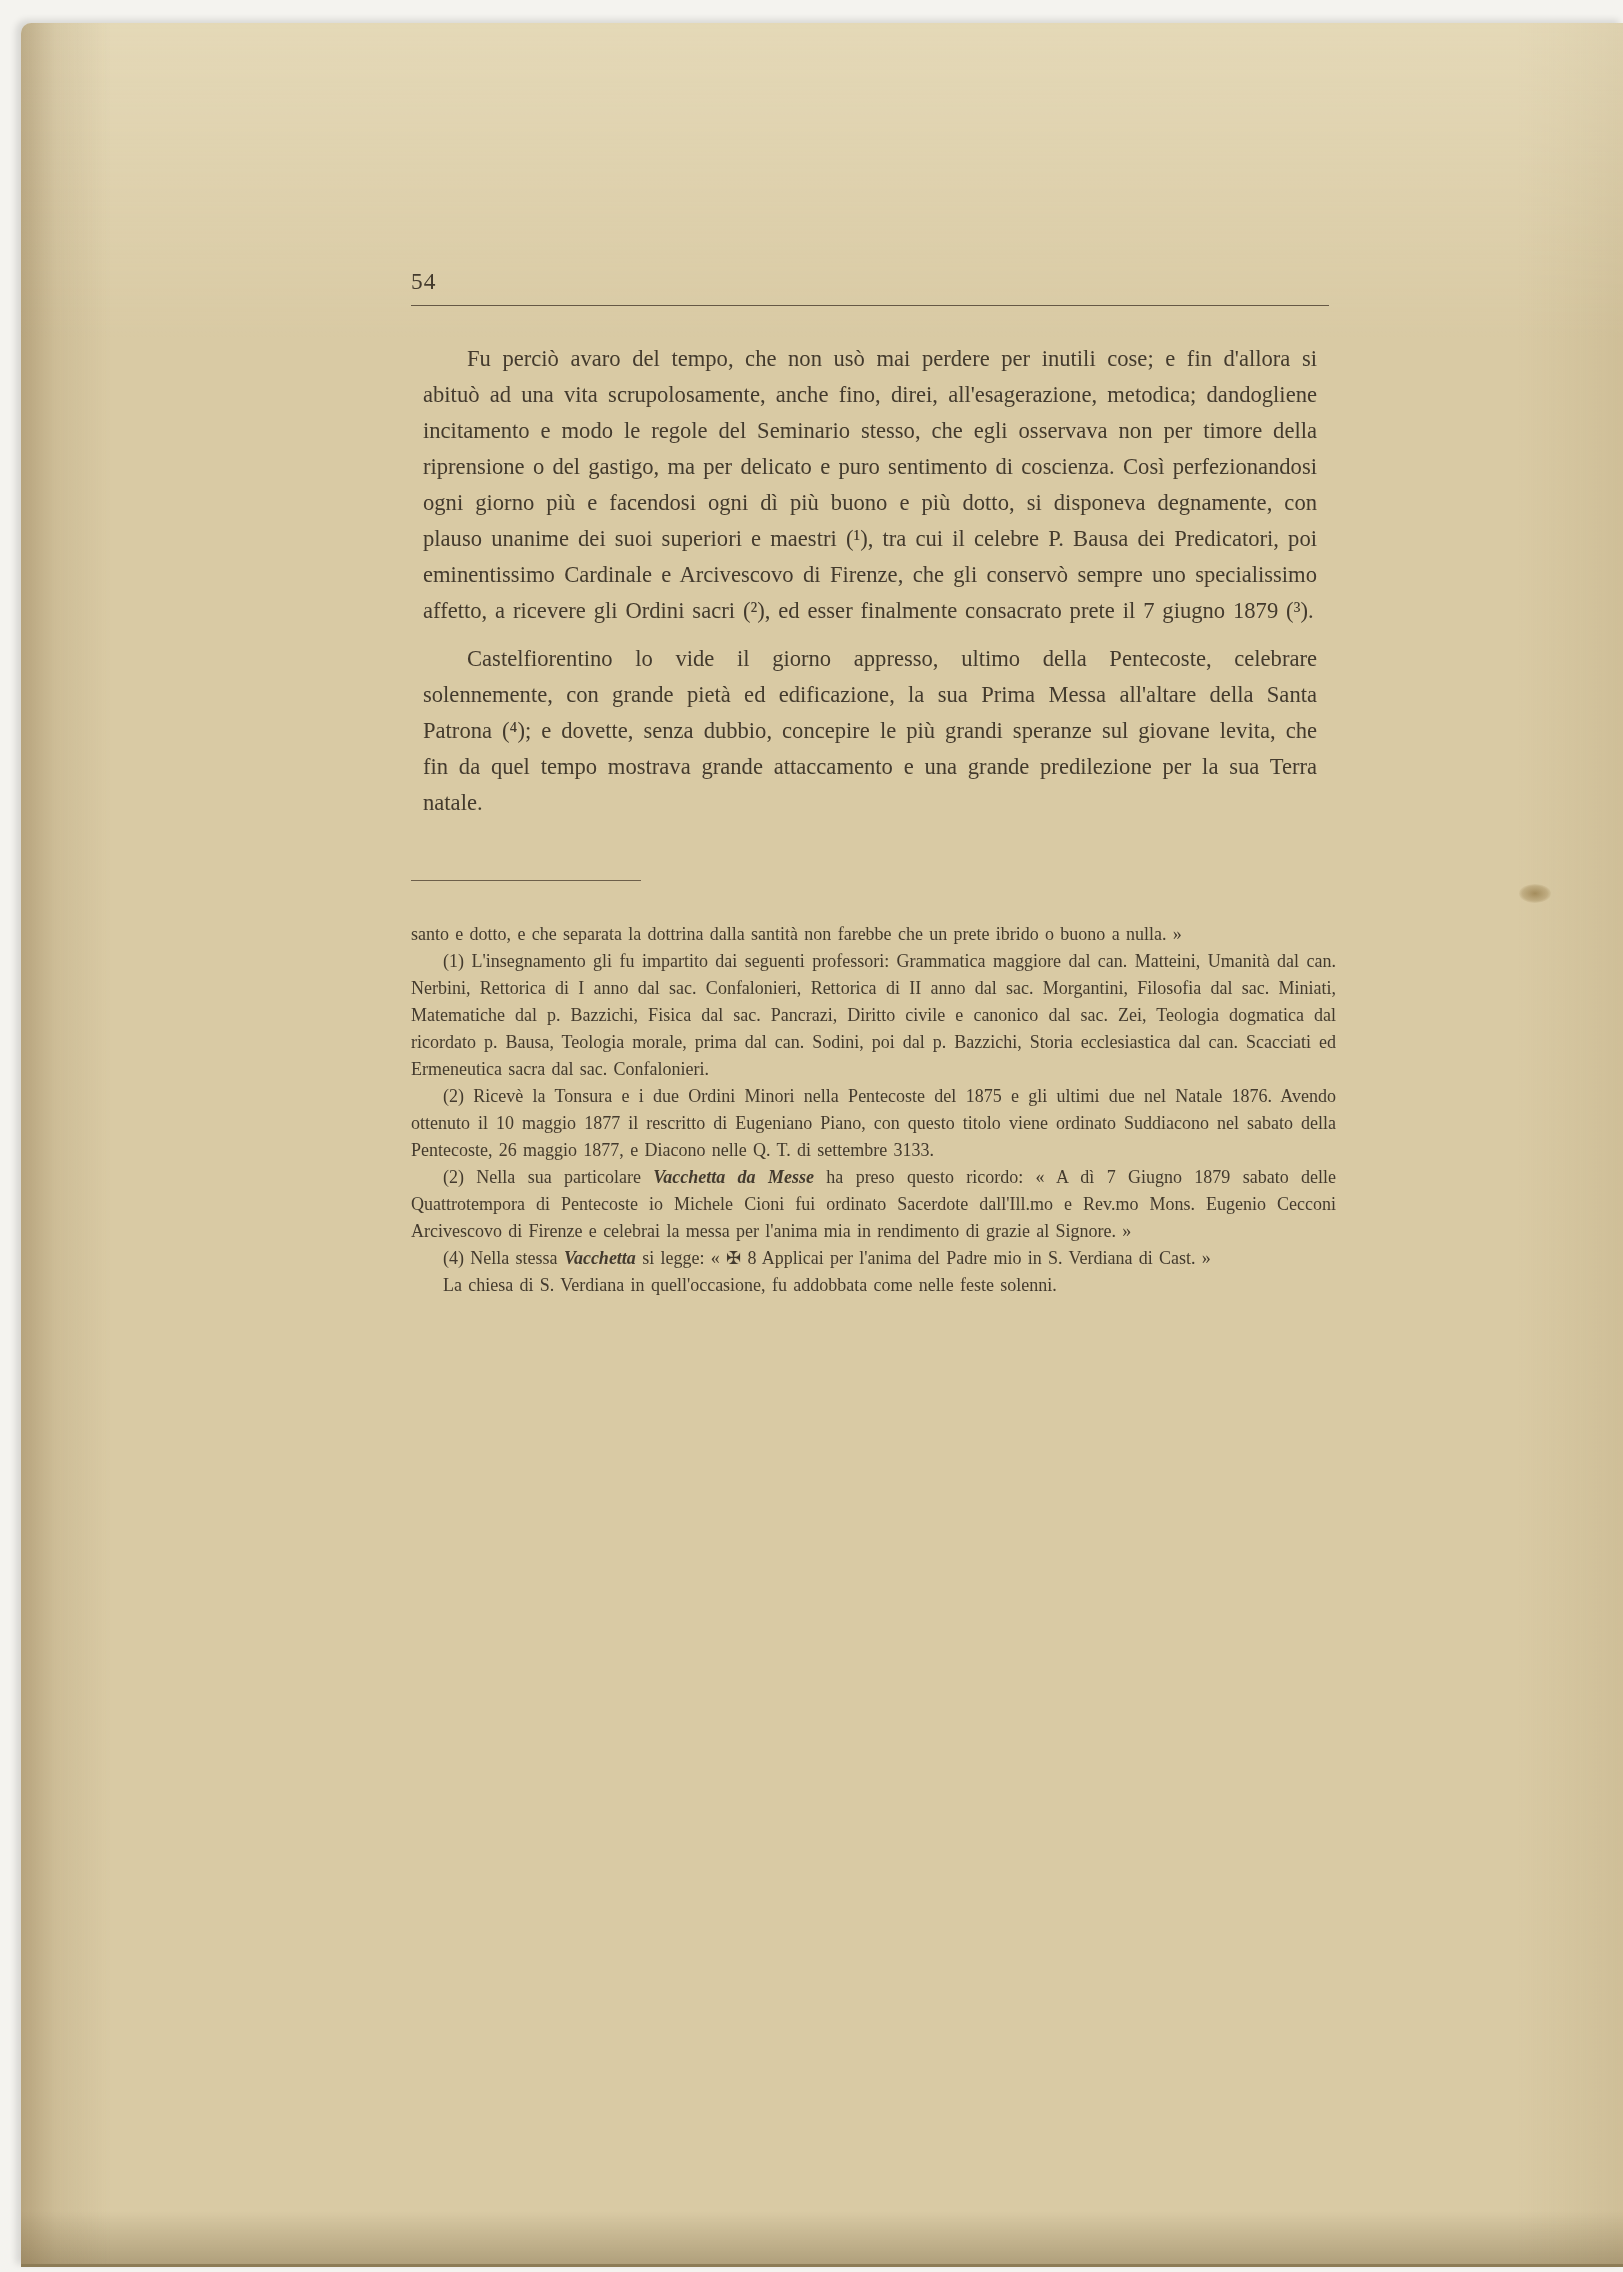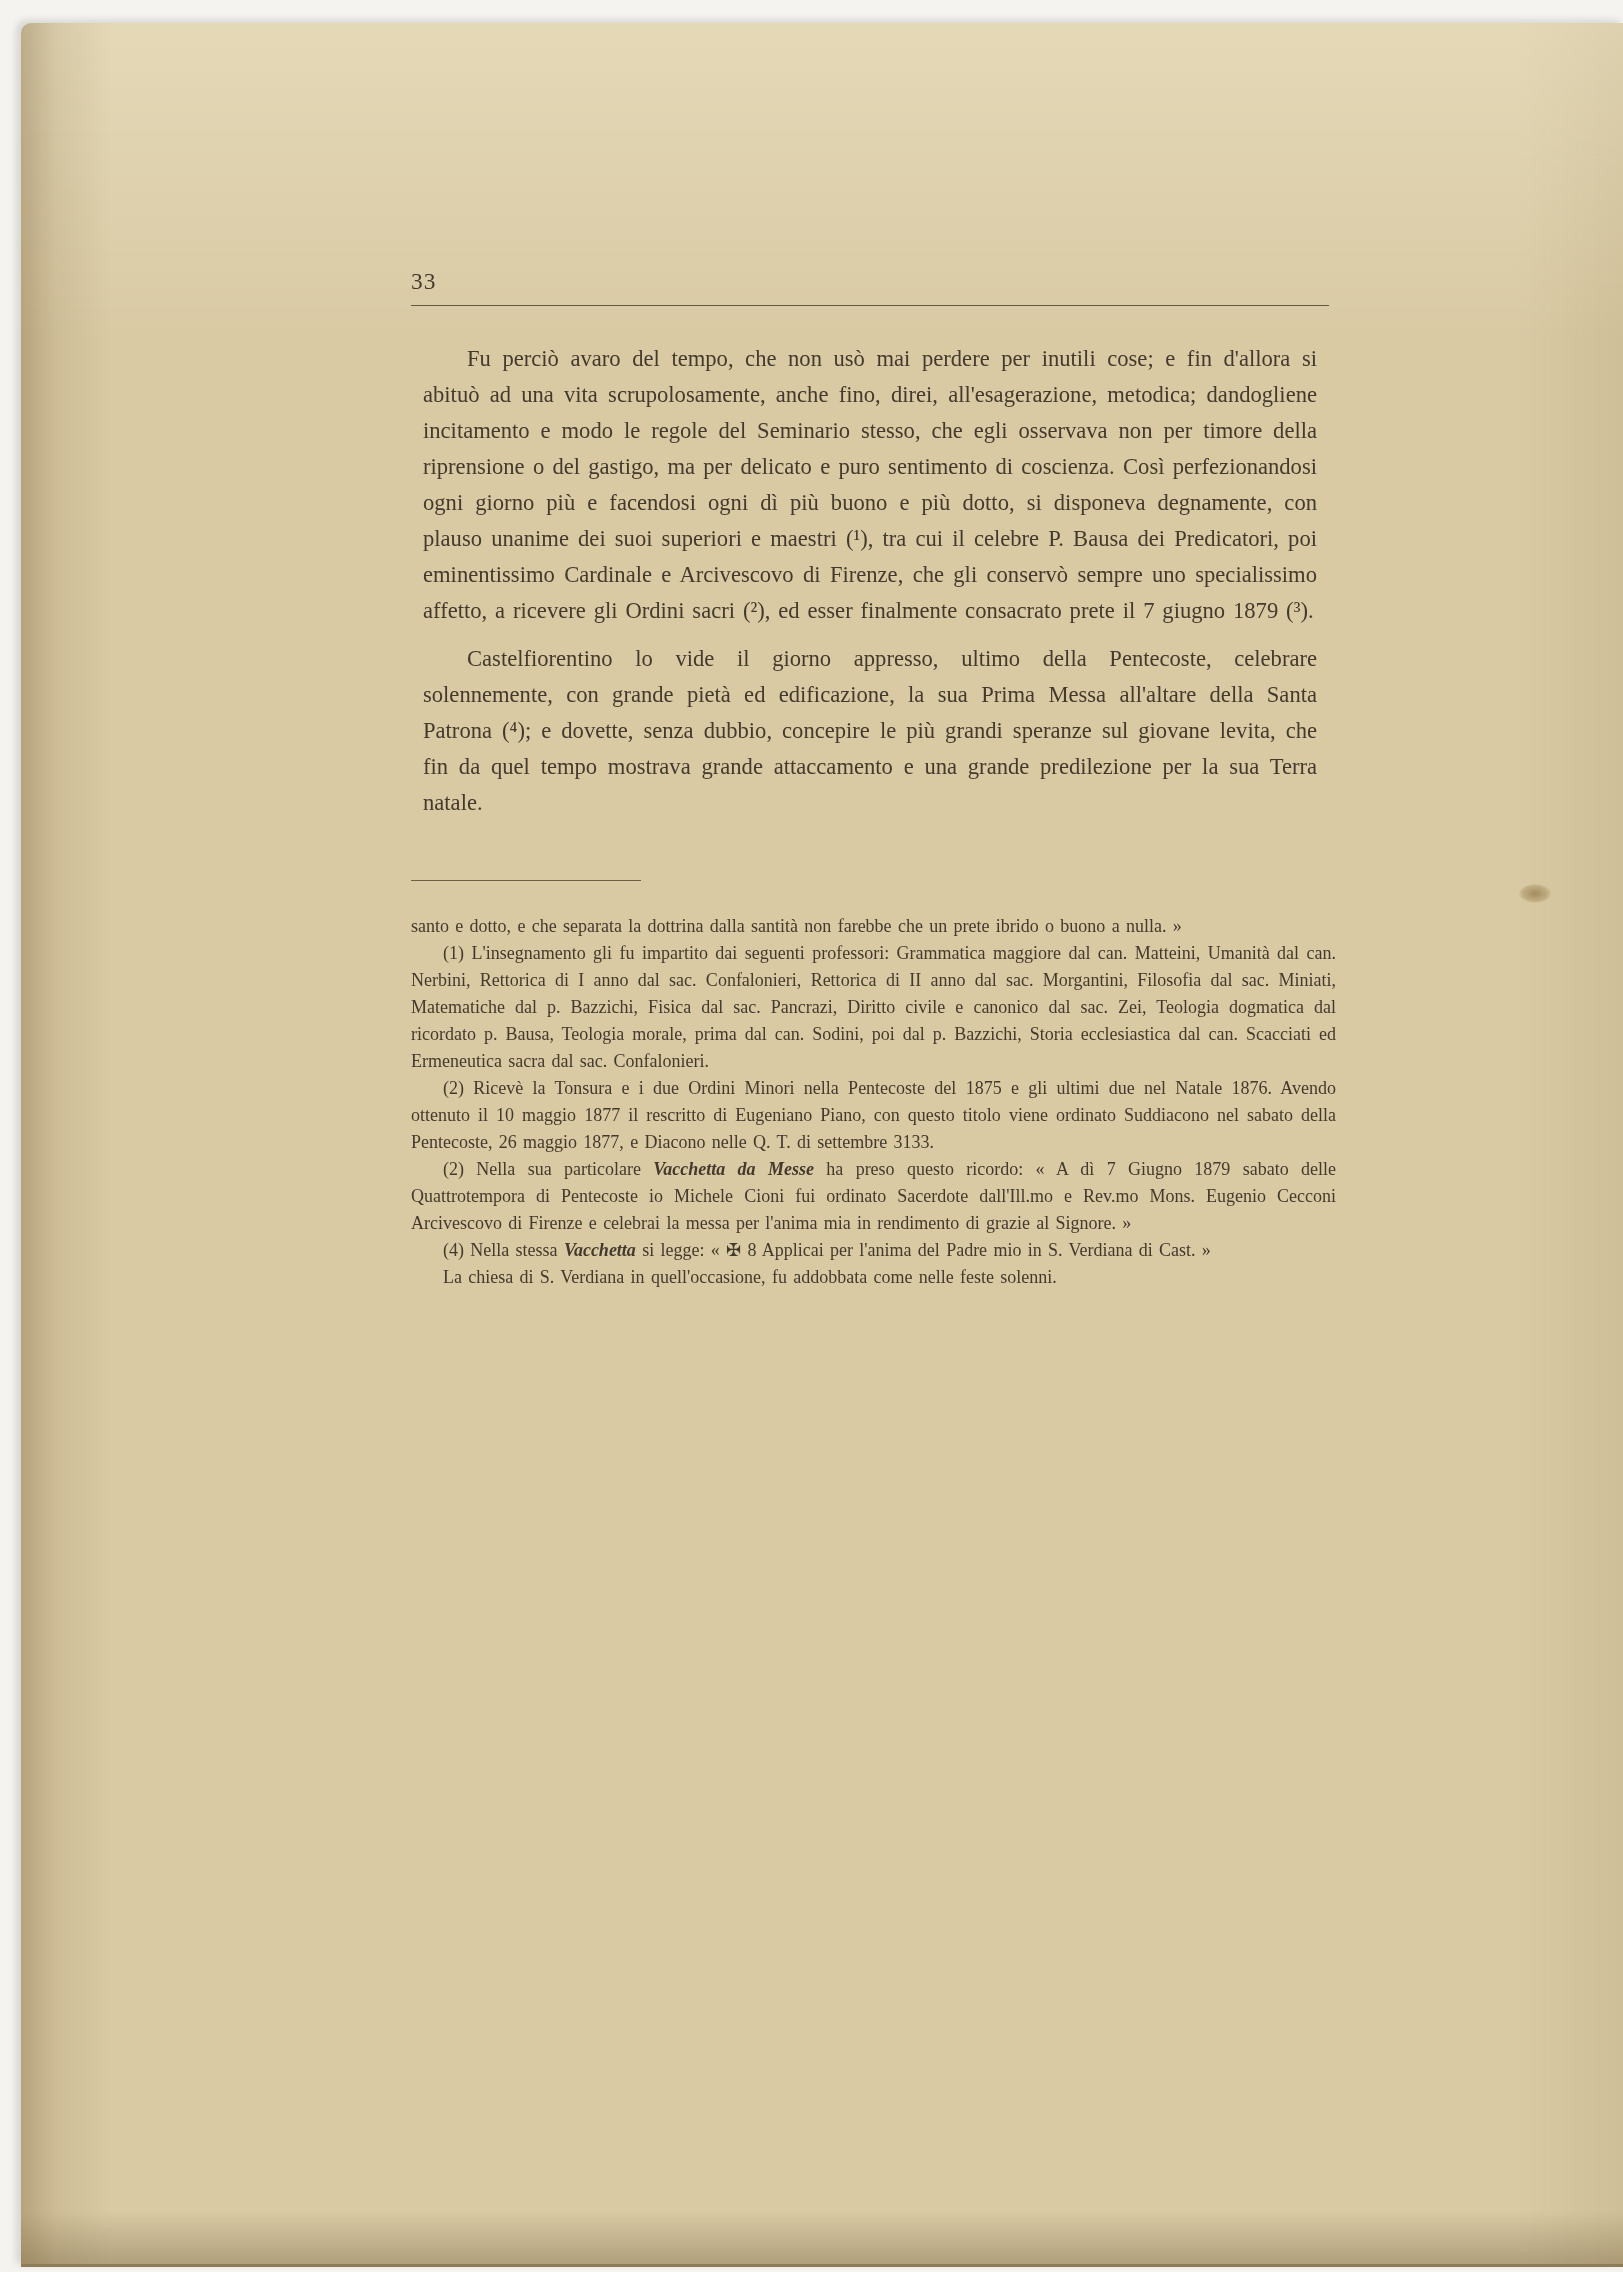--- a/index.html
+++ b/index.html
@@ -71,21 +71,21 @@
   }
   p.main.first {
     margin-top: 35px;
   }
   .fn-rule {
     margin-top: 59px;
     width: 230px;
     border-bottom: 1.5px solid rgba(62,50,36,0.7);
   }
   .footnotes {
-    margin-top: 32px;
+    margin-top: 40px;
     width: 925px;
   }
   p.fn {
     margin: 0;
     font-size: 18px;
     line-height: 27px;
     text-align: justify;
     text-indent: 32px;
     word-spacing: 0.10em;
   }
@@ -107,21 +107,21 @@
   }
 </style>
 </head>
 <body>
 
 <div class="page">
 
   <div class="content">
 
     <div class="header">
-      <span class="pagenum">33</span>
+      <span class="pagenum">54</span>
     </div>
     <div class="header-rule"></div>
 
     <p class="main first">Fu perciò avaro del tempo, che non usò mai perdere per inutili cose; e fin d'allora si abituò ad una vita scrupolosamente, anche fino, direi, all'esagerazione, metodica; dandogliene incitamento e modo le regole del Seminario stesso, che egli osservava non per timore della riprensione o del gastigo, ma per delicato e puro sentimento di coscienza. Così perfezionandosi ogni giorno più e facendosi ogni dì più buono e più dotto, si disponeva degnamente, con plauso unanime dei suoi superiori e maestri (¹), tra cui il celebre P. Bausa dei Predicatori, poi eminentissimo Cardinale e Arcivescovo di Firenze, che gli conservò sempre uno specialissimo affetto, a ricevere gli Ordini sacri (²), ed esser finalmente consacrato prete il 7 giugno 1879 (³).</p>
     <p class="main">Castelfiorentino lo vide il giorno appresso, ultimo della Pentecoste, celebrare solennemente, con grande pietà ed edificazione, la sua Prima Messa all'altare della Santa Patrona (⁴); e dovette, senza dubbio, concepire le più grandi speranze sul giovane levita, che fin da quel tempo mostrava grande attaccamento e una grande predilezione per la sua Terra natale.</p>
 
     <div class="fn-rule"></div>
 
     <div class="footnotes">
       <p class="fn no-indent">santo e dotto, e che separata la dottrina dalla santità non farebbe che un prete ibrido o buono a nulla. »</p>

